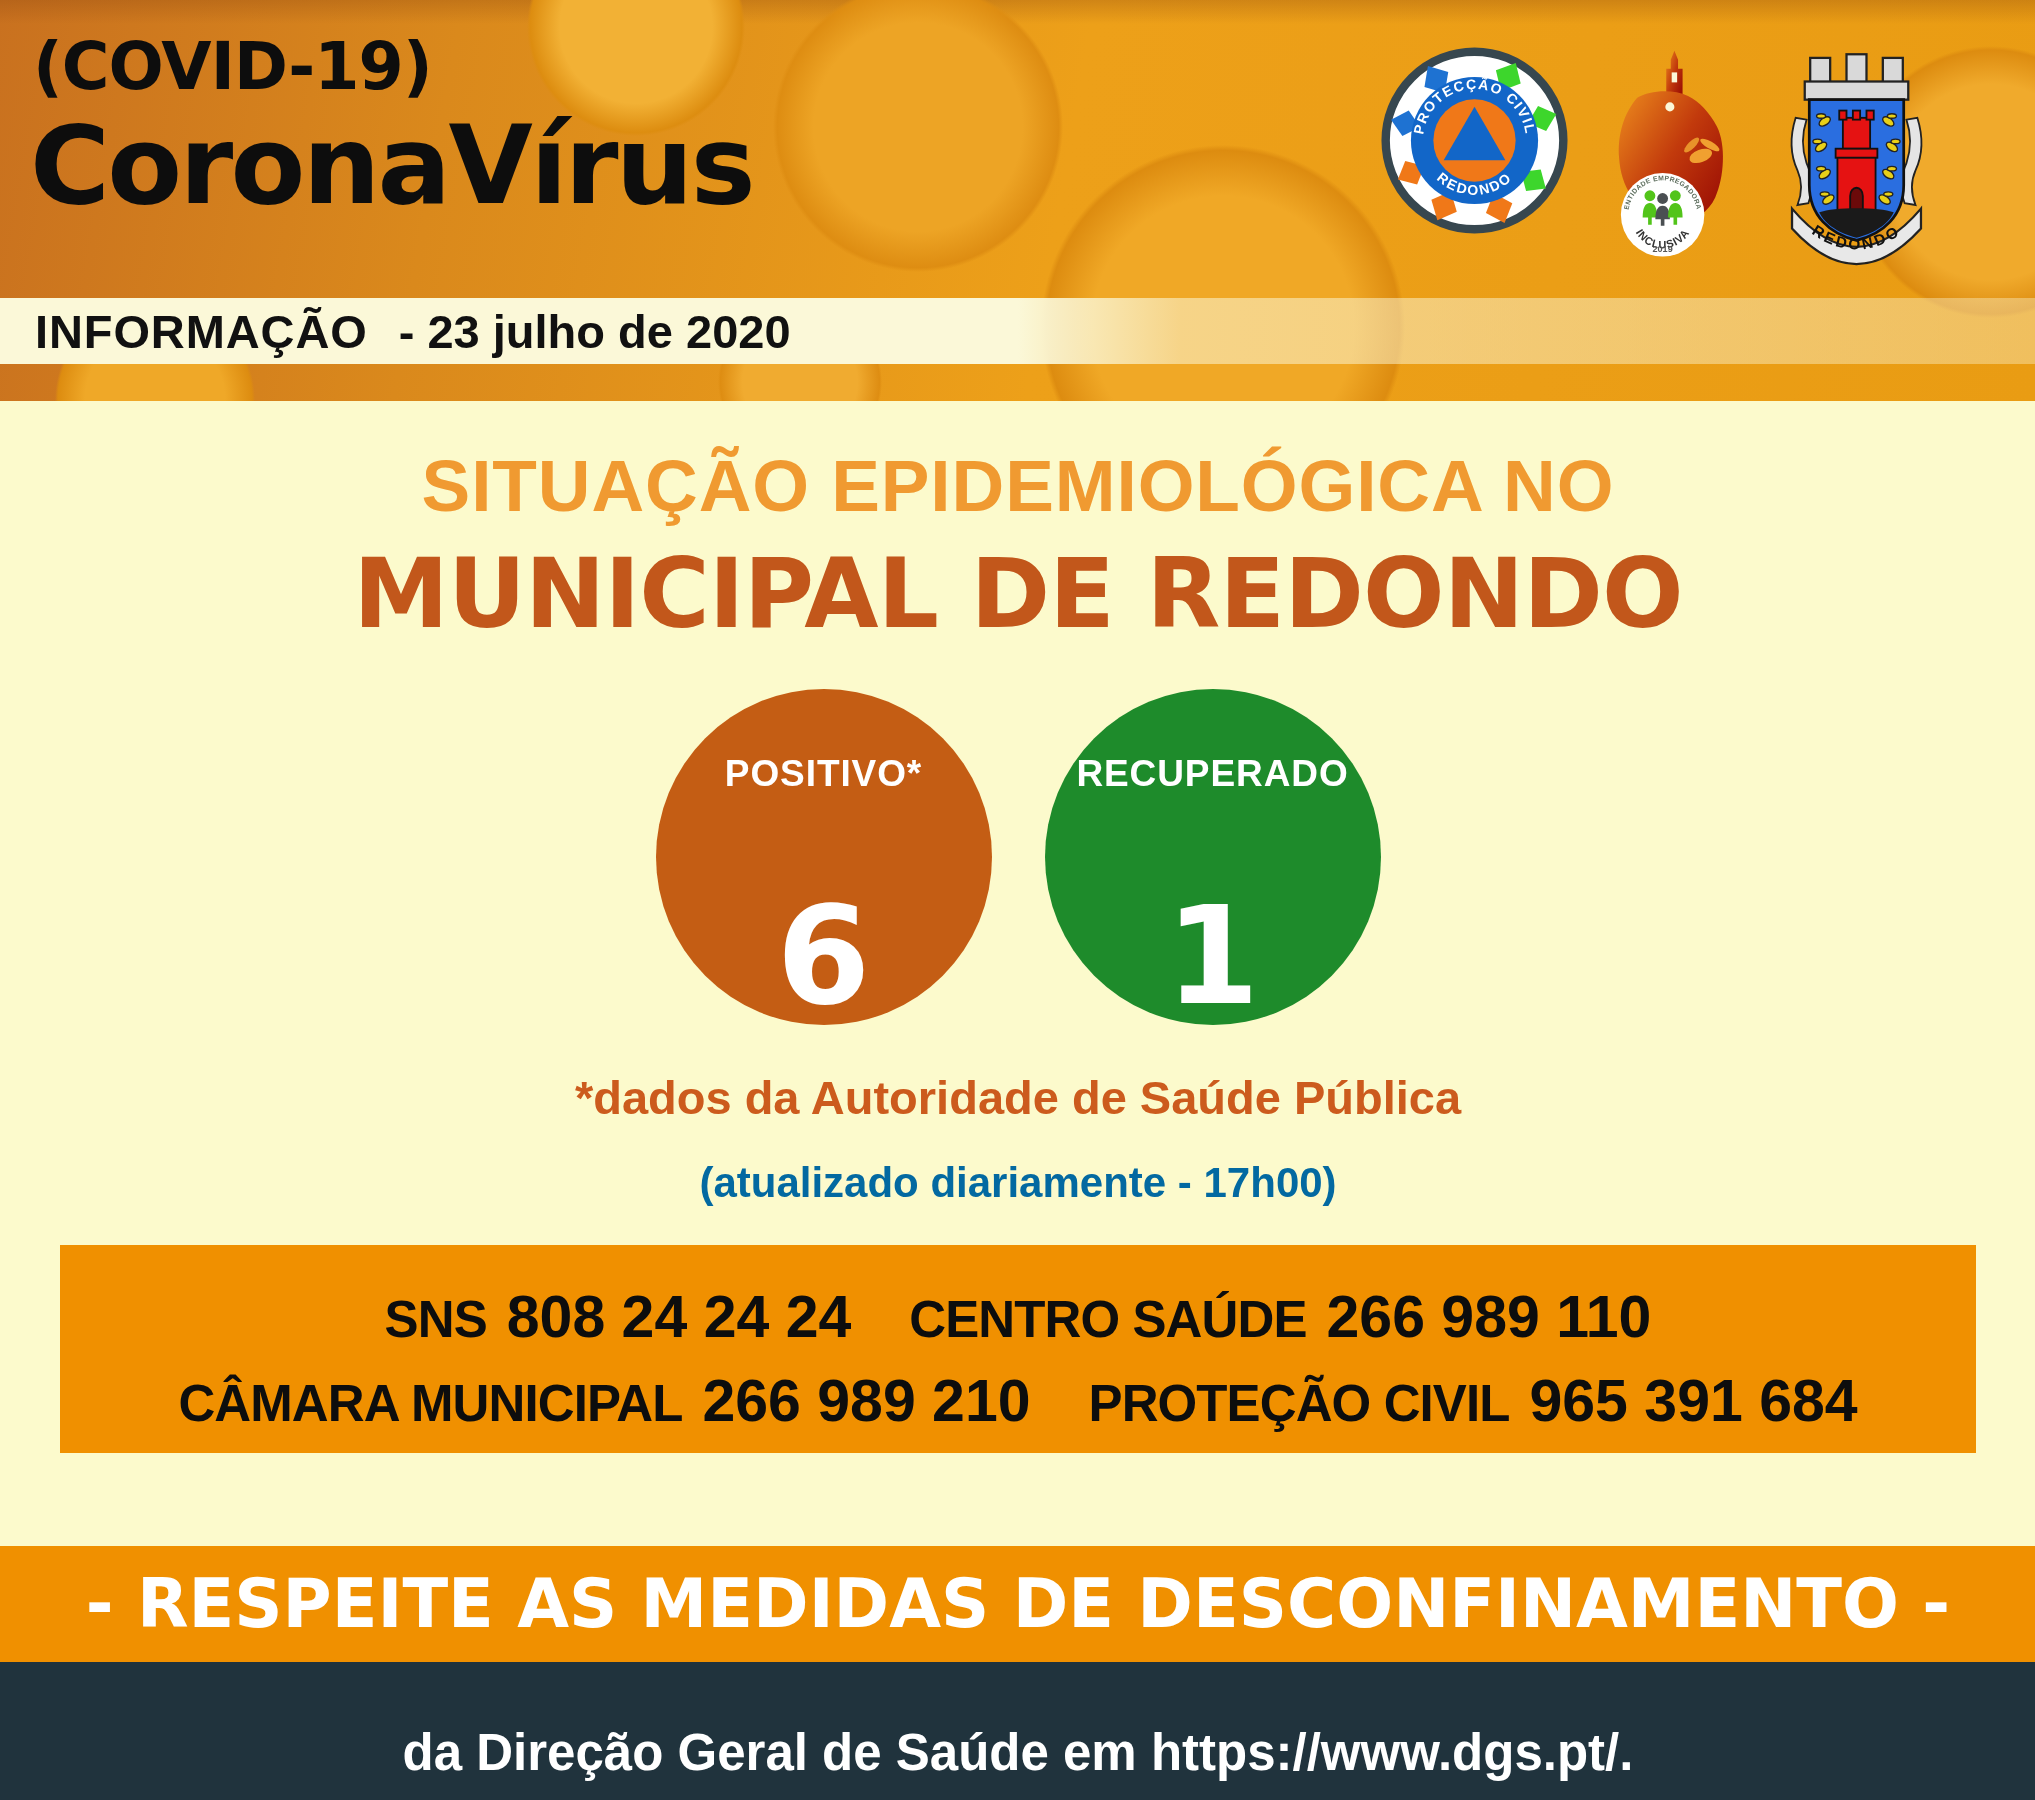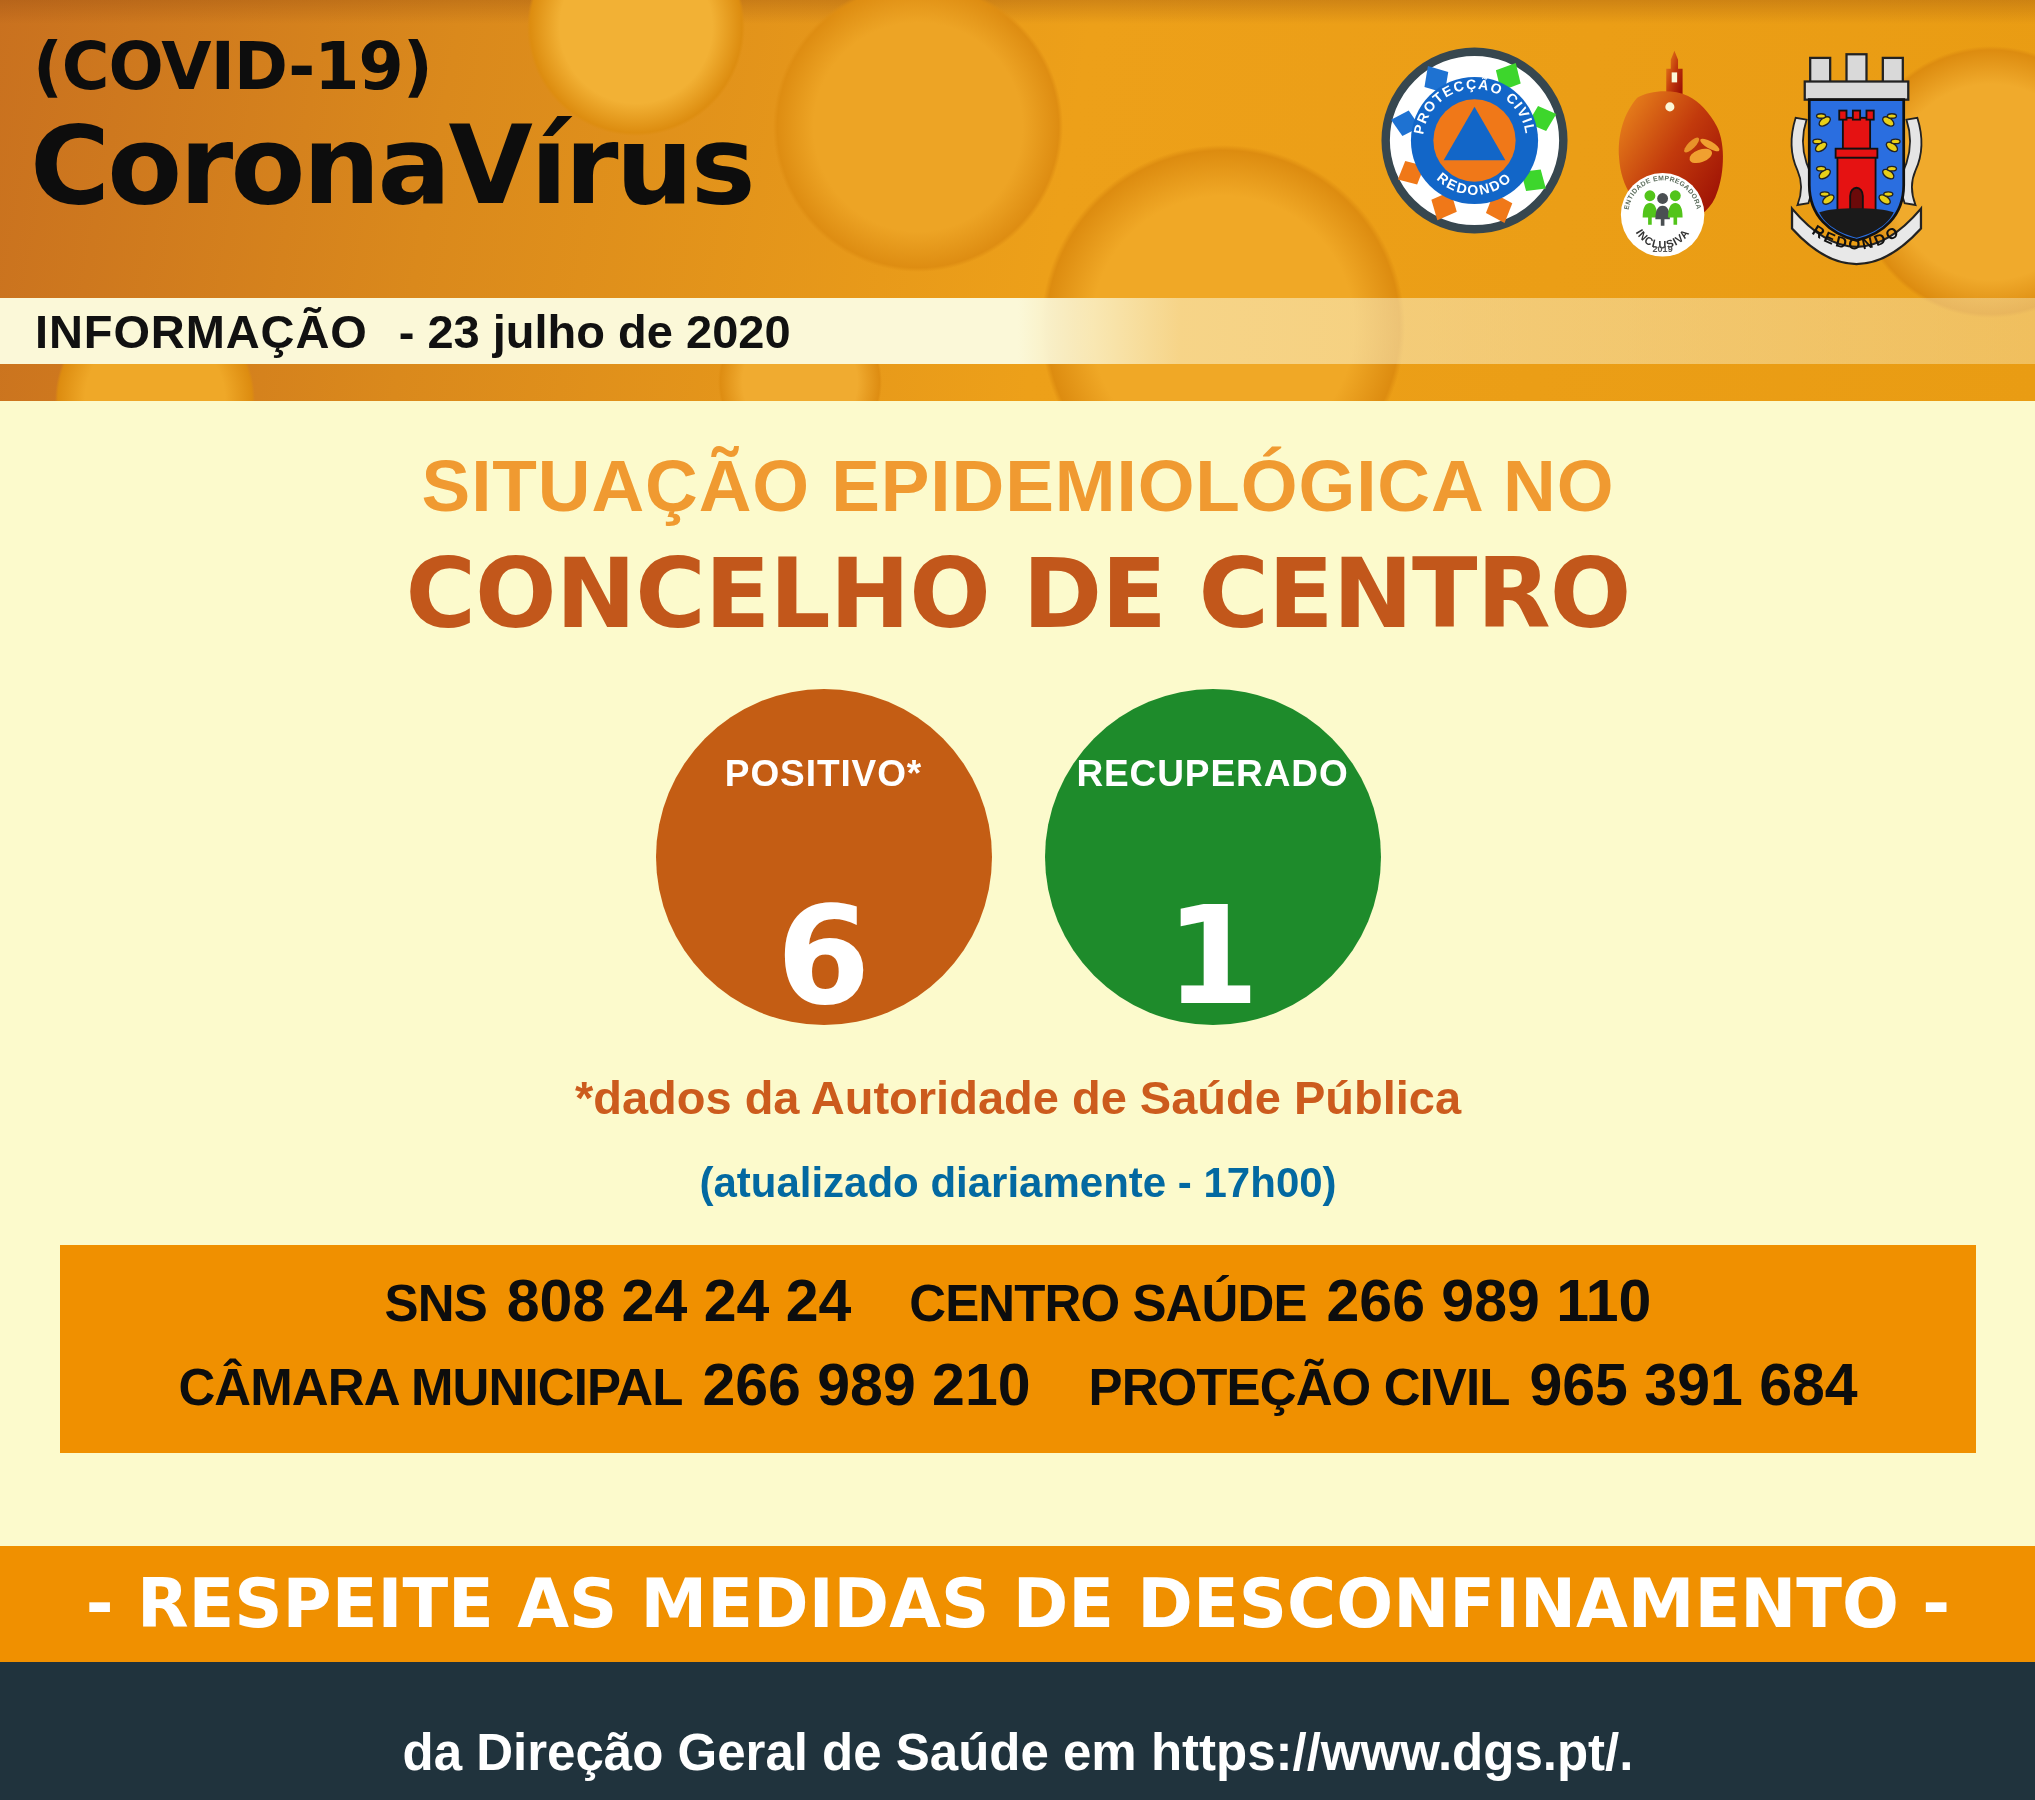--- a/index.html
+++ b/index.html
@@ -45,21 +45,21 @@
   .stat-circle{ width:336px; height:336px; border-radius:50%; color:#fff;
     display:flex; flex-direction:column; align-items:center;justify-content:space-between;}
   .stat-label{ margin-top:64px; font-size:37px; font-weight:800; letter-spacing:0.9px;}
   .stat-value{ font-size:135px; line-height:136px; font-weight:800; margin-top:14.5px;
     font-family:"DejaVu Sans",sans-serif;}
   .footnote-source{ margin-top:45px; font-size:47px; font-weight:700; color:#CC5B1D;}
   .footnote-update{ margin-top:34px; font-size:42px; font-weight:700; color:#0369a1;}
 
   
   .contacts{ margin:38px 60px 0; background:#F09000; padding:22px 0 18px;}
-  .contact-row{ display:flex; justify-content:center; align-items:flex-start; gap:58px;
+  .contact-row{ display:flex; justify-content:center; align-items:flex-end; gap:58px;
     height:84px; white-space:nowrap;}
   .contact-pair{ display:flex; align-items:baseline; gap:20px;}
   .contact-label{ font-size:51px; font-weight:800; color:#0d0d0d; letter-spacing:-0.9px;}
   .contact-number{ font-size:59px; font-weight:700; color:#0d0d0d; letter-spacing:0;}
 
   
   .banner{ width:100%; height:116px; background:#F09000; display:flex; align-items:center;
     justify-content:center; margin-top:42px;}
   .banner-text{ color:#fff; font-size:67px; font-weight:800; letter-spacing:0;
     font-family:"DejaVu Sans",sans-serif; white-space:nowrap;}
@@ -214,21 +214,21 @@
   </div>
 
   <div class="info-band">
     <span class="lbl">INFORMAÇÃO</span>
     <span class="dt">- 23 julho de 2020</span>
   </div>
 </div>
 
 <div class="main">
   <div class="subtitle">SITUAÇÃO EPIDEMIOLÓGICA NO</div>
-  <div class="big-title">CONCELHO DE CENTRO</div>
+  <div class="big-title">MUNICIPAL DE REDONDO</div>
 
   <div class="stats-row">
     <div class="stat-circle" style="background: rgb(196, 93, 20);">
       <div class="stat-label">POSITIVO*</div>
       <div class="stat-value">6</div>
     </div>
     <div class="stat-circle" style="background: rgb(30, 139, 43); gap: 13px;">
       <div class="stat-label">RECUPERADO</div>
       <div class="stat-value">1</div>
     </div>

